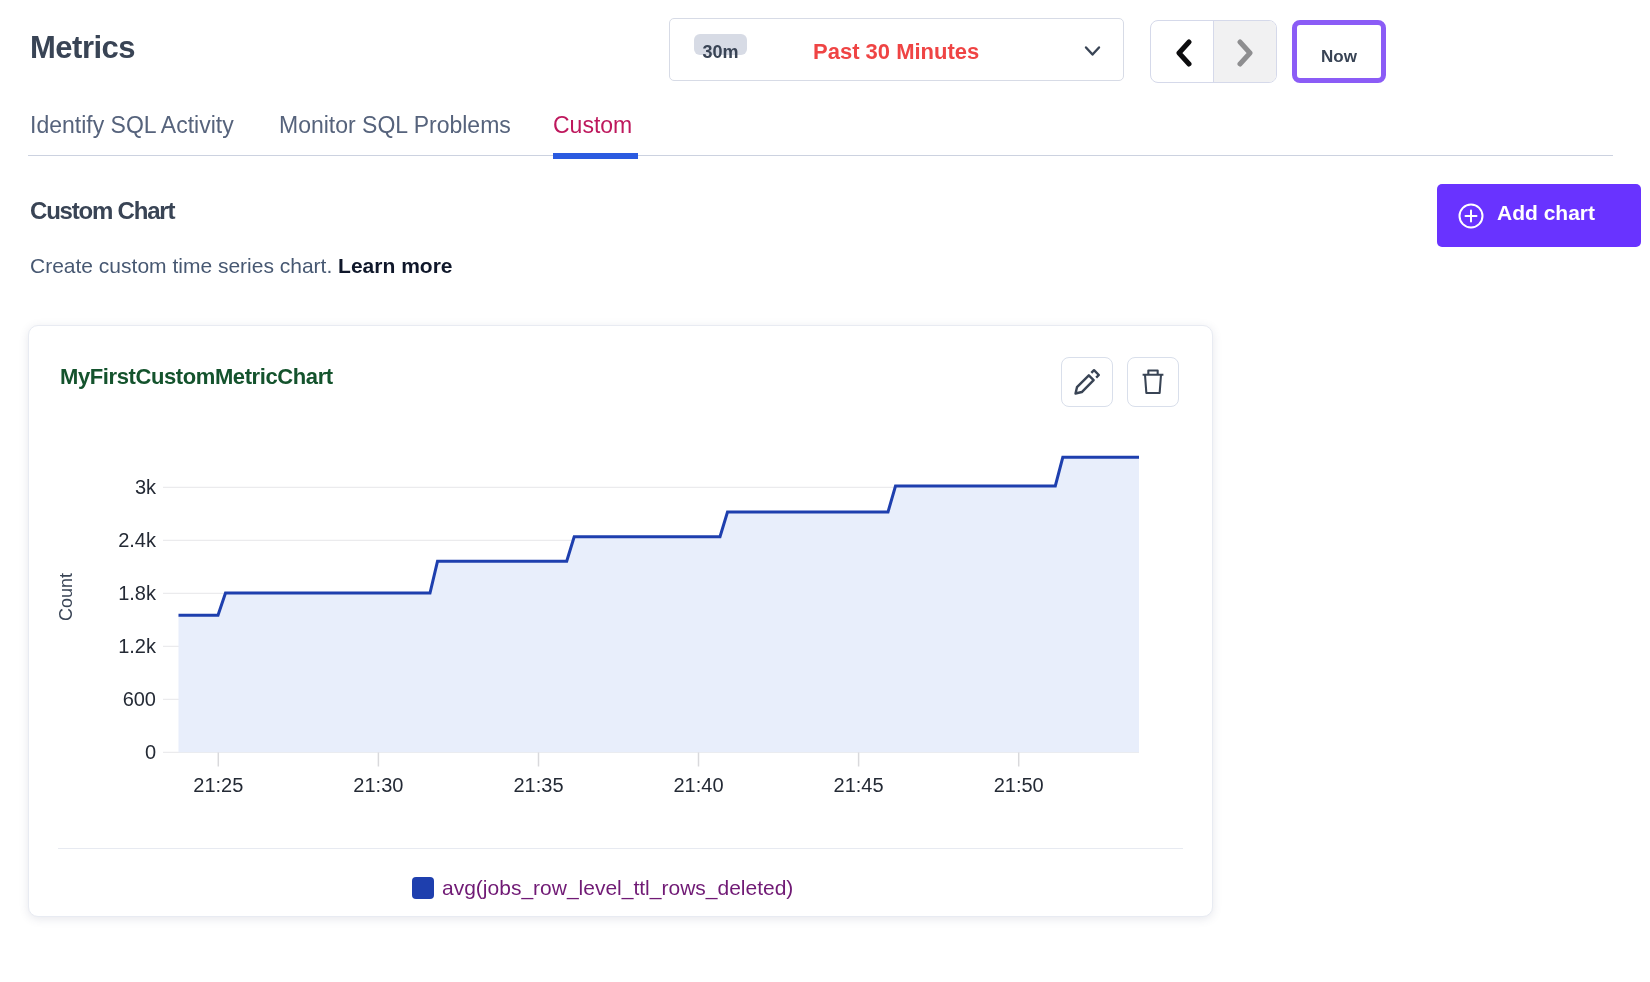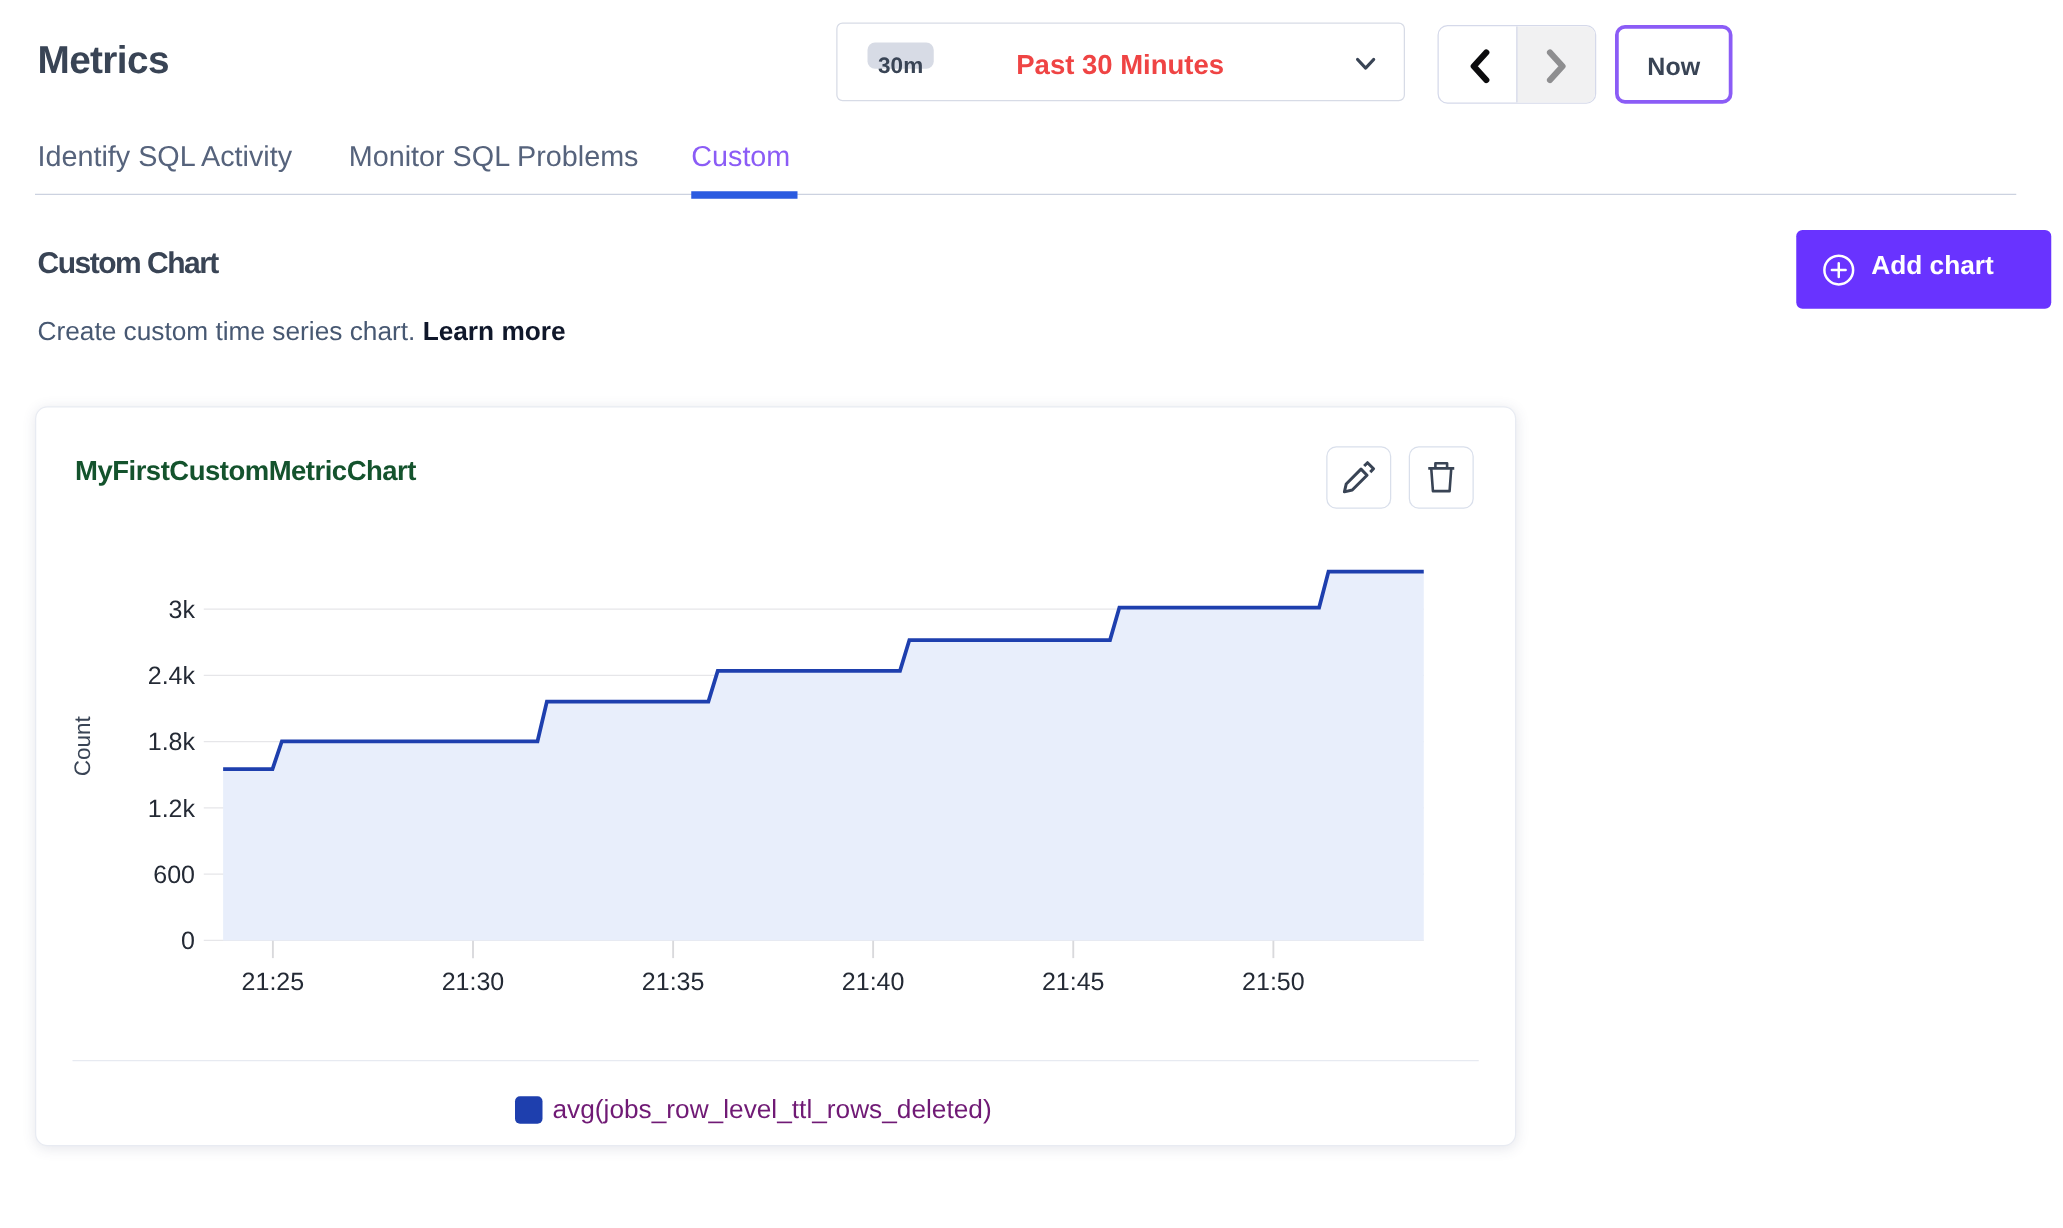--- a/index.html
+++ b/index.html
@@ -5,31 +5,31 @@
   * { margin:0; padding:0; box-sizing:border-box; }
   html,body { width:1650px; height:982px; background:#fff; overflow:hidden; }
   body { font-family:"Liberation Sans", sans-serif; position:relative; }
   .abs { position:absolute; }
   .h1 { left:30px; top:32px; font-size:31px; font-weight:700; color:#394455; letter-spacing:-0.5px; line-height:1; }
   
   .tabline { left:28px; top:155px; width:1585px; height:1px; background:#ccd2e0; }
   .tab { top:114px; font-size:23px; color:#56637c; line-height:1; }
   .tab1 { left:30px; }
   .tab2 { left:279px; }
-  .tab3 { left:553px; color:#8b5cf6;text-align:center; }
+  .tab3 { left:553px; color:#be185d;text-align:center; }
   .inkbar { left:553px; top:153px; width:85px; height:6px; background:#2b5be0; }
   
   .select { left:669px; top:18px; width:455px; height:63px; border:1px solid #d7dbe6; border-radius:5px; background:#fff; }
   .badge { left:694px; top:34px; width:53px; height:21px; background:#d7dbe5; border-radius:6px; font-size:18px; font-weight:700; color:#394455; text-align:center; line-height:36px; }
   .seltext { left:765px; top:41px; font-size:22px; font-weight:700; color:#ef4444; line-height:1;margin-left:48px; }
   .chev { left:1084px; top:45px; }
   
   .arrows { left:1150px; top:20px; width:127px; height:63px; border:1px solid #d5d9ea; border-radius:8px; background:#fff; overflow:hidden; }
   .arrowR { position:absolute; right:0; top:0; width:63px; height:63px; background:#f1f1f2; border-left:1px solid #d5d9ea; }
-  .nowbtn { left:1292px; top:20px; width:94px; height:63px; border:3px solid #8b5cf6; border-radius:8px; background:#fff; font-size:20px; font-weight:700; color:#394455; text-align:center; line-height:63px; }
+  .nowbtn { left:1292px; top:20px; width:94px; height:63px; border:5px solid #8b5cf6; border-radius:8px; background:#fff; font-size:17px; font-weight:700; color:#394455; text-align:center; line-height:63px; }
   
   .h2 { left:30px; top:199px; font-size:24px; font-weight:700; color:#394455; letter-spacing:-1.2px; line-height:1; }
   .sub { left:30px; top:255px; font-size:21px; color:#475872; line-height:1; }
   .sub a { color:#0f172a; font-weight:700; text-decoration:none; }
   .addbtn { left:1437px; top:184px; width:204px; height:63px; background:#6933ff; border-radius:5px; color:#fff; }
   .addbtn span { position:absolute; left:60px; top:17px; font-size:21px; font-weight:700; }
   .addbtn svg { position:absolute; left:21px; top:19px; }
   
   .card { left:28px; top:325px; width:1185px; height:592px; background:#fff; border:1px solid #e4e8f0; border-radius:10px; box-shadow:0 2px 10px rgba(60,70,110,0.13); border-color:#e8ebf2; }
   .cardtitle { left:60px; top:366px; font-size:22px; font-weight:700; color:#14532d; letter-spacing:-0.4px; line-height:1; }

